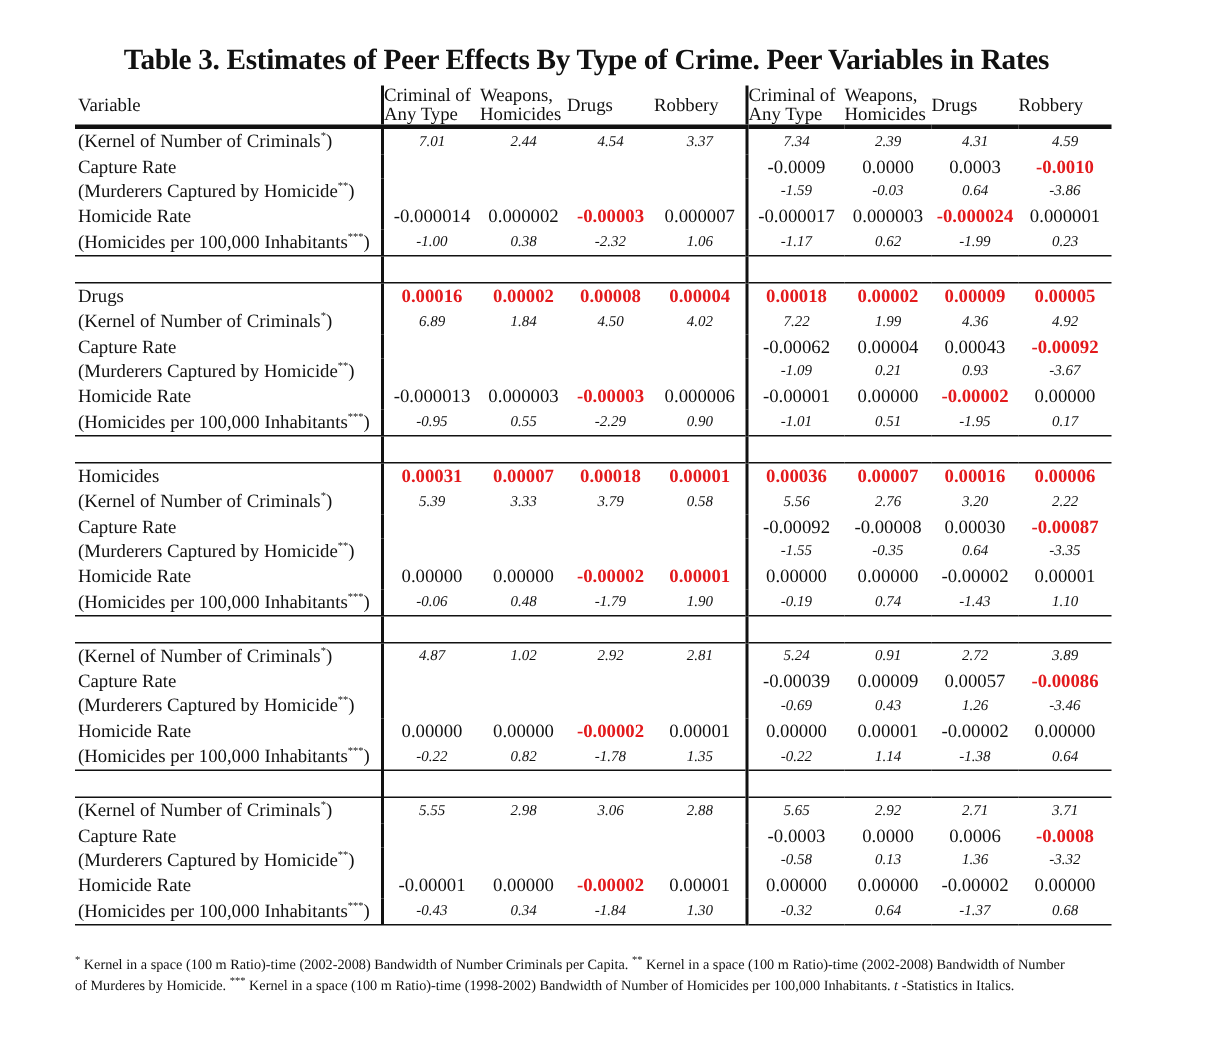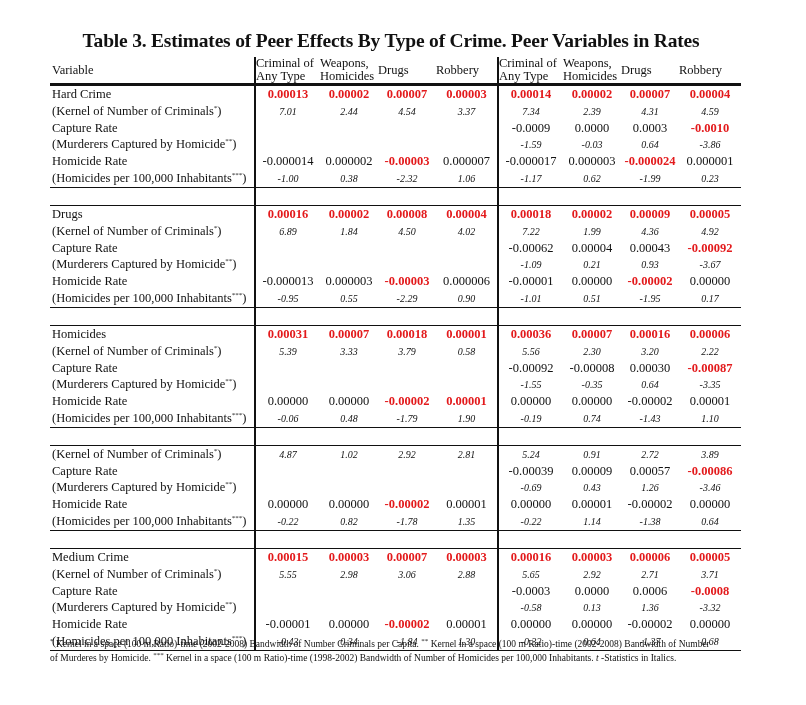--- a/index.html
+++ b/index.html
@@ -61,31 +61,20 @@
           <div>Criminal of</div>
           <div>Any Type</div>
         </td>
       <td class="hdr">
           <div>Weapons,</div>
           <div>Homicides</div>
         </td>
       <td class="hdr">Drugs</td>
       <td class="hdr">Robbery</td>
     </tr>
-  <tr class="coef">
-        <td class="var"><span>Hard Crime</span></td>
-        <td class="num vl red">0.00013</td>
-        <td class="num red">0.00002</td>
-        <td class="num red">0.00007</td>
-        <td class="num red">0.00003</td>
-        <td class="num vl red">0.00014</td>
-        <td class="num red">0.00002</td>
-        <td class="num red">0.00007</td>
-        <td class="num red">0.00004</td>
-      </tr>
       <tr class="tstat">
         <td class="var"><span>(Kernel of Number of Criminals</span><sup>*</sup><span>)</span></td>
         <td class="num vl">7.01</td>
         <td class="num">2.44</td>
         <td class="num">4.54</td>
         <td class="num">3.37</td>
         <td class="num vl">7.34</td>
         <td class="num">2.39</td>
         <td class="num">4.31</td>
         <td class="num">4.59</td>
@@ -233,21 +222,21 @@
         <td class="num red">0.00016</td>
         <td class="num red">0.00006</td>
       </tr>
       <tr class="tstat">
         <td class="var"><span>(Kernel of Number of Criminals</span><sup>*</sup><span>)</span></td>
         <td class="num vl">5.39</td>
         <td class="num">3.33</td>
         <td class="num">3.79</td>
         <td class="num">0.58</td>
         <td class="num vl">5.56</td>
-        <td class="num">2.30</td>
+        <td class="num">2.76</td>
         <td class="num">3.20</td>
         <td class="num">2.22</td>
       </tr>
       <tr class="cap">
         <td class="var"><span>Capture Rate</span></td>
         <td class="num vl"></td>
         <td class="num"></td>
         <td class="num"></td>
         <td class="num"></td>
         <td class="num vl">-0.00092</td>
@@ -358,31 +347,20 @@
         <td></td>
         <td class="vl"></td>
         <td></td>
         <td></td>
         <td></td>
         <td class="vl"></td>
         <td></td>
         <td></td>
         <td></td>
       </tr>
-      <tr class="coef">
-        <td class="var"><span>Medium Crime</span></td>
-        <td class="num vl red">0.00015</td>
-        <td class="num red">0.00003</td>
-        <td class="num red">0.00007</td>
-        <td class="num red">0.00003</td>
-        <td class="num vl red">0.00016</td>
-        <td class="num red">0.00003</td>
-        <td class="num red">0.00006</td>
-        <td class="num red">0.00005</td>
-      </tr>
       <tr class="tstat">
         <td class="var"><span>(Kernel of Number of Criminals</span><sup>*</sup><span>)</span></td>
         <td class="num vl">5.55</td>
         <td class="num">2.98</td>
         <td class="num">3.06</td>
         <td class="num">2.88</td>
         <td class="num vl">5.65</td>
         <td class="num">2.92</td>
         <td class="num">2.71</td>
         <td class="num">3.71</td>

